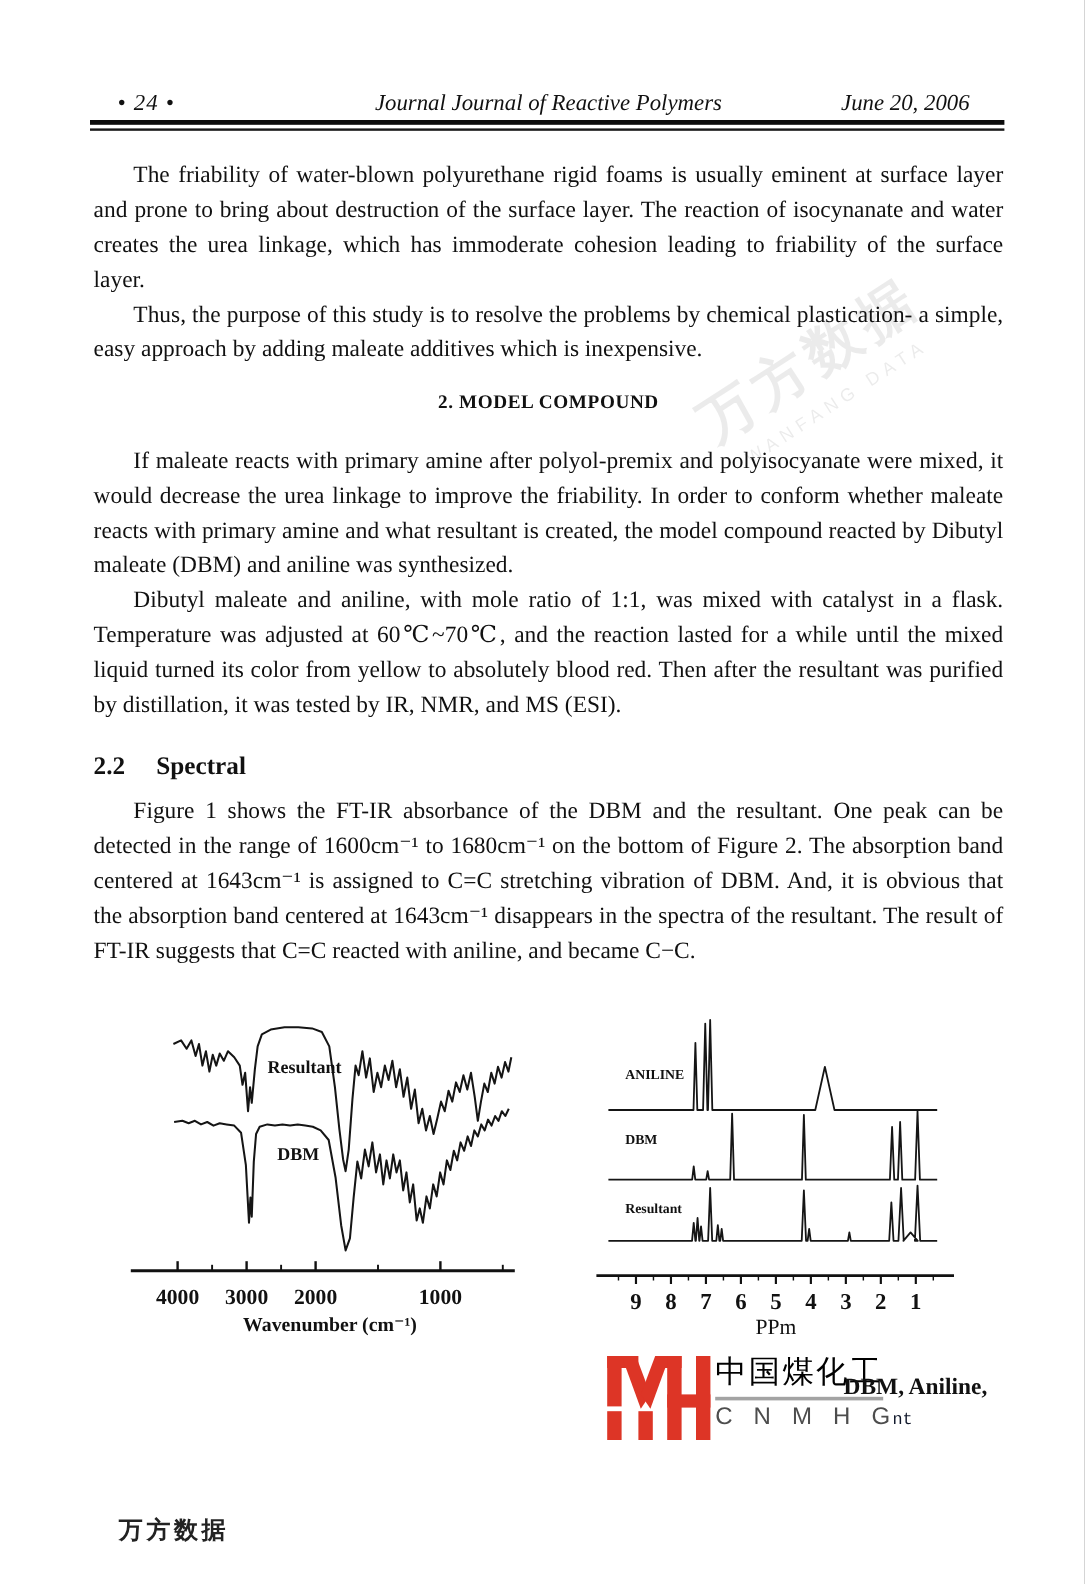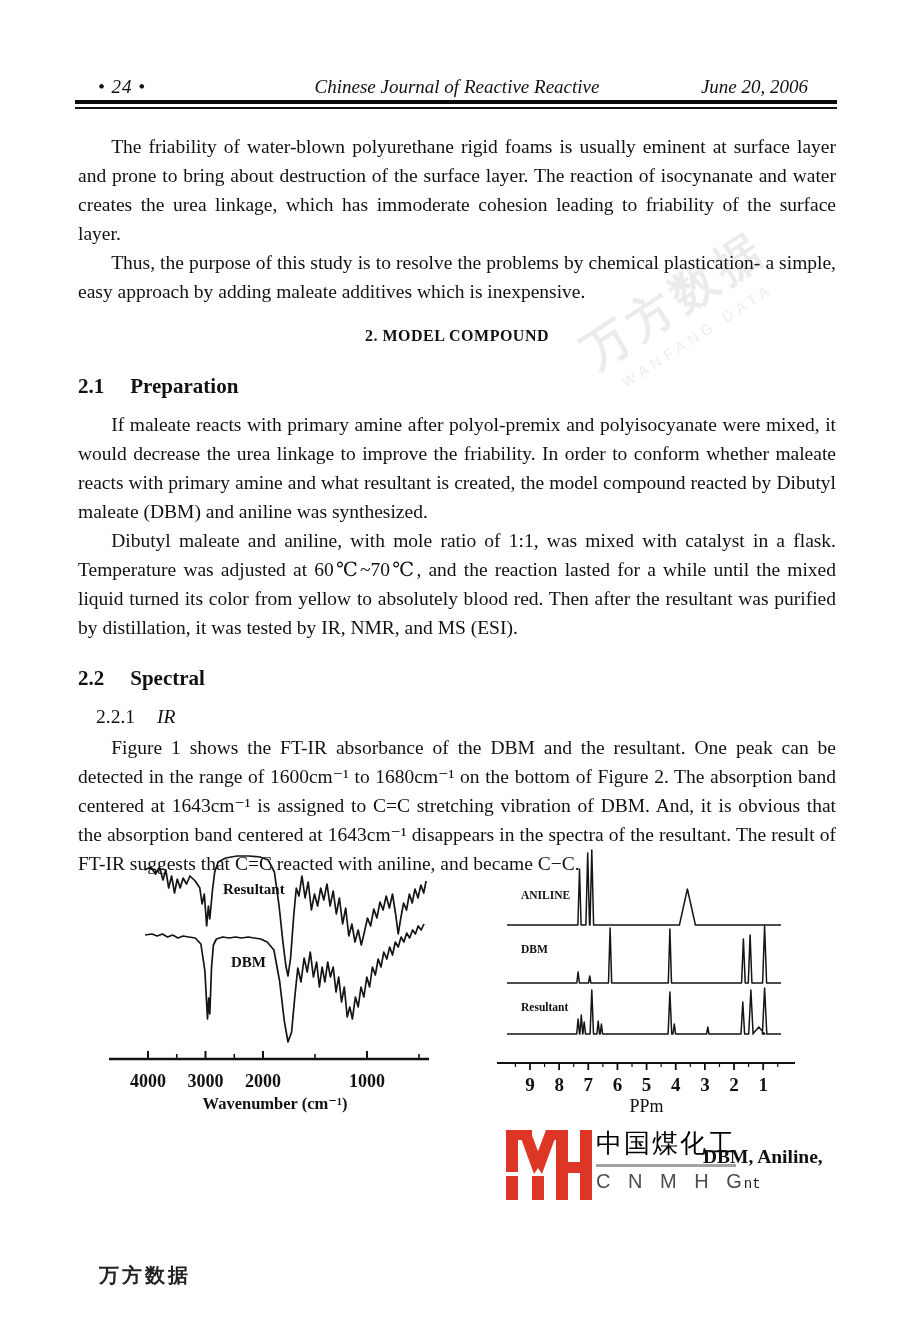--- a/index.html
+++ b/index.html
@@ -48,40 +48,38 @@
          color:#222;font-family:"Liberation Sans","DejaVu Sans",sans-serif;}
   svg text{font-family:"Liberation Serif","DejaVu Serif",serif;}
 </style>
 </head>
 <body>
 
 <div class="page">
 
   <div class="hdr">
     <span class="pageno">• 24 •</span>
-    <span class="jtitle">Chinese Journal of Reactive Reactive</span>
+    <span class="jtitle">Journal Journal of Reactive Polymers</span>
     <span class="jdate">June 20, 2006</span>
   </div>
   <div class="rule1"></div>
   <div class="rule2"></div>
 
   <div class="faintwm">
     <div class="l1">万方数据</div>
     <div class="l2">WANFANG DATA</div>
   </div>
 
   <div class="content">
     <p>The friability of water-blown polyurethane rigid foams is usually eminent at surface layer and prone to bring about destruction of the surface layer. The reaction of isocynanate and water creates the urea linkage, which has immoderate cohesion leading to friability of the surface layer.</p>
     <p>Thus, the purpose of this study is to resolve the problems by chemical plastication- a simple, easy approach by adding maleate additives which is inexpensive.</p>
     <div class="h2c">2. MODEL COMPOUND</div>
-    <div class="h3s"><span class="num">2.1</span><span>Preparation</span></div>
     <p>If maleate reacts with primary amine after polyol-premix and polyisocyanate were mixed, it would decrease the urea linkage to improve the friability. In order to conform whether maleate reacts with primary amine and what resultant is created, the model compound reacted by Dibutyl maleate (DBM) and aniline was synthesized.</p>
     <p>Dibutyl maleate and aniline, with mole ratio of 1:1, was mixed with catalyst in a flask. Temperature was adjusted at 60℃~70℃, and the reaction lasted for a while until the mixed liquid turned its color from yellow to absolutely blood red. Then after the resultant was purified by distillation, it was tested by IR, NMR, and MS (ESI).</p>
     <div class="h3s"><span class="num">2.2</span><span>Spectral</span></div>
-    <div class="h4s"><span class="num">2.2.1</span><span class="ital">IR</span></div>
     <p>Figure 1 shows the FT-IR absorbance of the DBM and the resultant. One peak can be detected in the range of 1600cm⁻¹ to 1680cm⁻¹ on the bottom of Figure 2. The absorption band centered at 1643cm⁻¹ is assigned to C=C stretching vibration of DBM. And, it is obvious that the absorption band centered at 1643cm⁻¹ disappears in the spectra of the resultant. The result of FT-IR suggests that C=C reacted with aniline, and became C−C.</p>
   </div>
 
   <svg id="irsvg" class="figsvg" width="380" height="272" viewBox="0 0 380 272">
       <line x1="14" y1="213" x2="334" y2="213" stroke="#111" stroke-width="2.6"></line>
       <line x1="53" y1="213" x2="53" y2="205" stroke="#111" stroke-width="2"></line>
       <text x="53" y="241" text-anchor="middle" font-size="18" font-weight="bold" fill="#111">4000</text>
       <line x1="110.5" y1="213" x2="110.5" y2="205" stroke="#111" stroke-width="2"></line>
       <text x="110.5" y="241" text-anchor="middle" font-size="18" font-weight="bold" fill="#111">3000</text>
       <line x1="168" y1="213" x2="168" y2="205" stroke="#111" stroke-width="2"></line>

